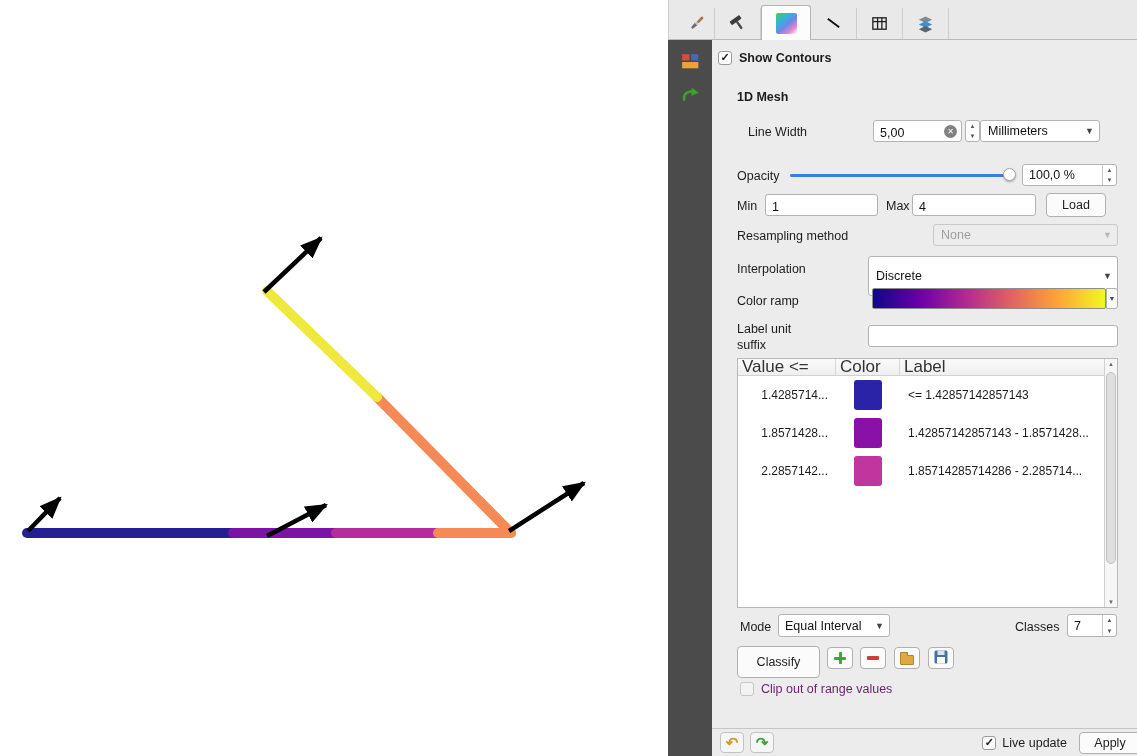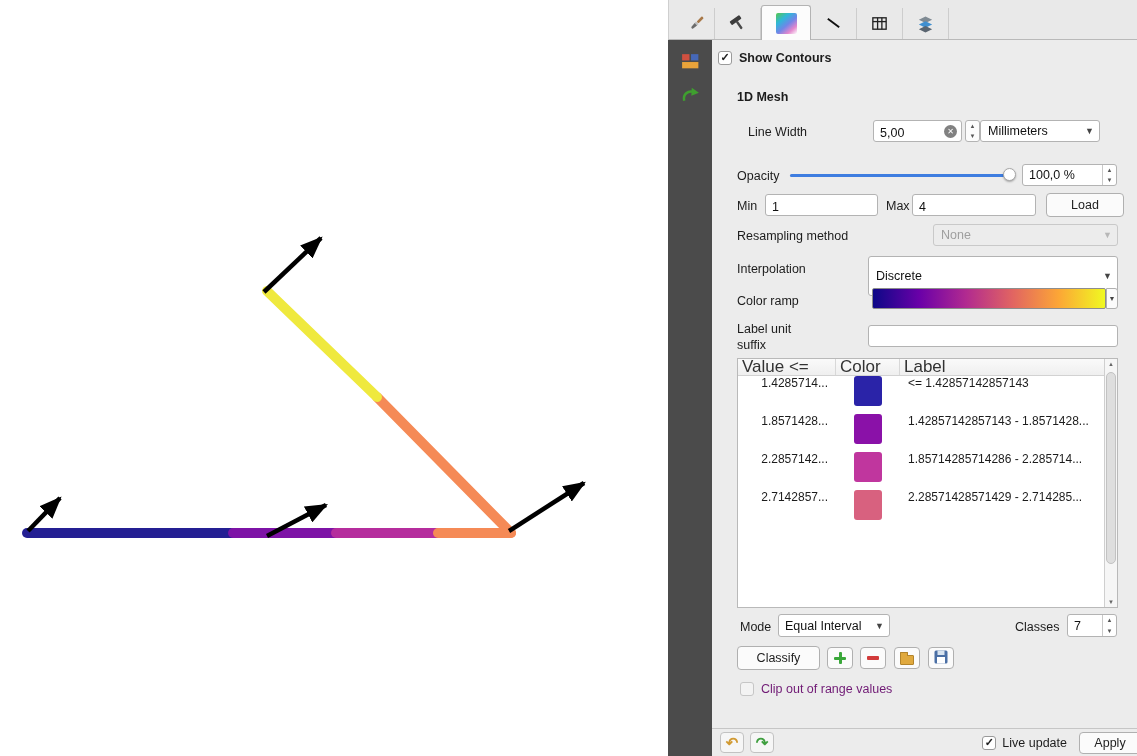--- a/index.html
+++ b/index.html
@@ -68,21 +68,21 @@
   .ramp-arrow{position:absolute;background:#fbfbfb;border:1px solid #b0b0b0;border-radius:0 3px 3px 0;
               display:flex;align-items:center;justify-content:center;font-size:7px;color:#444}
 
   
   #classes-table{position:absolute;left:25px;top:318px;width:381px;height:250px;background:#fff;border:1px solid #b9b9b9}
   .thead{position:absolute;left:0;top:0;right:13px;height:17px;background:linear-gradient(#fafafa,#efefef);
          border-bottom:1px solid #d2d2d2;display:flex;font-size:17px;color:#333}
   .th{display:flex;align-items:center;padding-left:4px;border-right:1px solid #d8d8d8}
   .th.v{width:98px}.th.c{width:64px}.th.l{flex:1;border-right:none}
   #classes-tbody{position:absolute;left:0;top:17px;right:13px;bottom:0;overflow:hidden}
-  .trow{display:flex;align-items:flex-start;height:38px;background:#fff}
+  .trow{display:flex;align-items:center;height:38px;background:#fff}
   .tval{width:98px;text-align:right;padding-right:8px;font-size:12px}
   .tcol-color{width:64px;display:flex;justify-content:center}
   .swatch{width:28px;height:30px;border-radius:3px}
   .tlabel{flex:1;padding-left:8px;font-size:12px;white-space:nowrap;overflow:hidden}
   .vscroll{position:absolute;right:0;top:0;bottom:0;width:13px;border-left:1px solid #cfcfcf;background:#f6f6f6}
   .vscroll .up{position:absolute;top:2px;left:0;right:0;text-align:center;font-size:6px;color:#666}
   .vscroll .down{position:absolute;bottom:2px;left:0;right:0;text-align:center;font-size:6px;color:#666}
   .vscroll .thumb{position:absolute;left:1px;right:1px;top:13px;height:192px;background:#dedede;
                   border:1px solid #c2c2c2;border-radius:5px}
 
@@ -241,21 +241,21 @@
     </div>
 
     <div class="lbl" style="left:25px;top:159px">Min</div>
     <div class="field" style="left:53px;top:154px;width:113px;height:22px">
       <input class="raw" readonly="" value="1" style="">
     </div>
     <div class="lbl" style="left:174px;top:159px">Max</div>
     <div class="field" style="left:200px;top:154px;width:124px;height:22px">
       <input class="raw" readonly="" value="4" style="">
     </div>
-    <div class="btn" style="left:334px;top:153px;width:78px;height:24px">
+    <div class="btn" style="left:334px;top:153px;width:60px;height:24px">
       <span>Load</span>
     </div>
 
     <div class="lbl" style="left:25px;top:189px">Resampling method</div>
     <div class="combo disabled" style="left:221px;top:184px;width:185px;height:22px">
       <span>None</span>
       <span class="arrow">▼</span>
     </div>
 
     <div class="lbl" style="left:25px;top:222px">Interpolation</div>
@@ -297,27 +297,20 @@
   </div>
 
   <div class="trow">
     <div class="tval">2.2857142...</div>
     <div class="tcol-color">
       <div class="swatch" style="background: rgb(192, 54, 158);"></div>
     </div>
     <div class="tlabel">1.85714285714286 - 2.285714...</div>
   </div>
 
-  <div class="trow">
-    <div class="tval">2.7142857...</div>
-    <div class="tcol-color">
-      <div class="swatch" style="background: rgb(216, 97, 127);"></div>
-    </div>
-    <div class="tlabel">2.28571428571429 - 2.714285...</div>
-  </div>
 
 
 </div>
       <div class="vscroll">
         <span class="up">▲</span>
         <span class="thumb"></span>
         <span class="down">▼</span>
       </div>
     </div>
 
@@ -328,21 +321,21 @@
     </div>
     <div class="lbl" style="left:303px;top:580px">Classes</div>
     <div class="field spin" style="left:355px;top:574px;width:50px;height:23px">
       <span class="val">7</span>
       <span class="col">
           <span>▲</span>
           <span>▼</span>
         </span>
     </div>
 
-    <div class="btn" style="left:25px;top:606px;width:83px;height:24px">
+    <div class="btn" style="left:25px;top:606px;width:83px;height:32px">
       <span>Classify</span>
     </div>
     <div class="tool-btn" style="left:115px">
       <span class="plus"></span>
     </div>
     <div class="tool-btn" style="left:148px">
       <span class="minusbar"></span>
     </div>
     <div class="tool-btn" style="left:182px">
       <span class="folder"></span>

